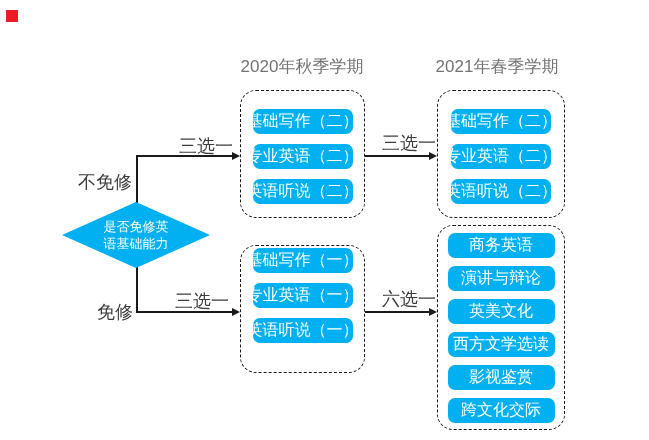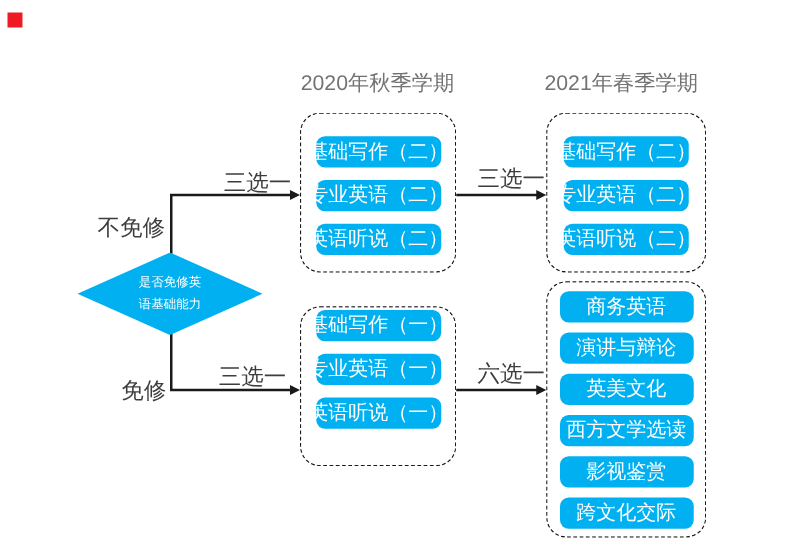--- a/index.html
+++ b/index.html
@@ -34,21 +34,21 @@
     left: 62px; top: 202px;
     width: 148px; height: 66px;
     background: #00b0f0;
     clip-path: polygon(50% 0, 100% 50%, 50% 100%, 0 50%);
     display: flex;
     align-items: center;
     justify-content: center;
   }
   .diamond-text {
     color: #ffffff;
-    font-size: 10px;
+    font-size: 13px;
     line-height: 17px;
     text-align: center;
   }
 
   .dashed-box {
     position: absolute;
     box-sizing: border-box;
     border: 1.5px dashed #1a1a1a;
     border-radius: 16px;
     display: flex;

